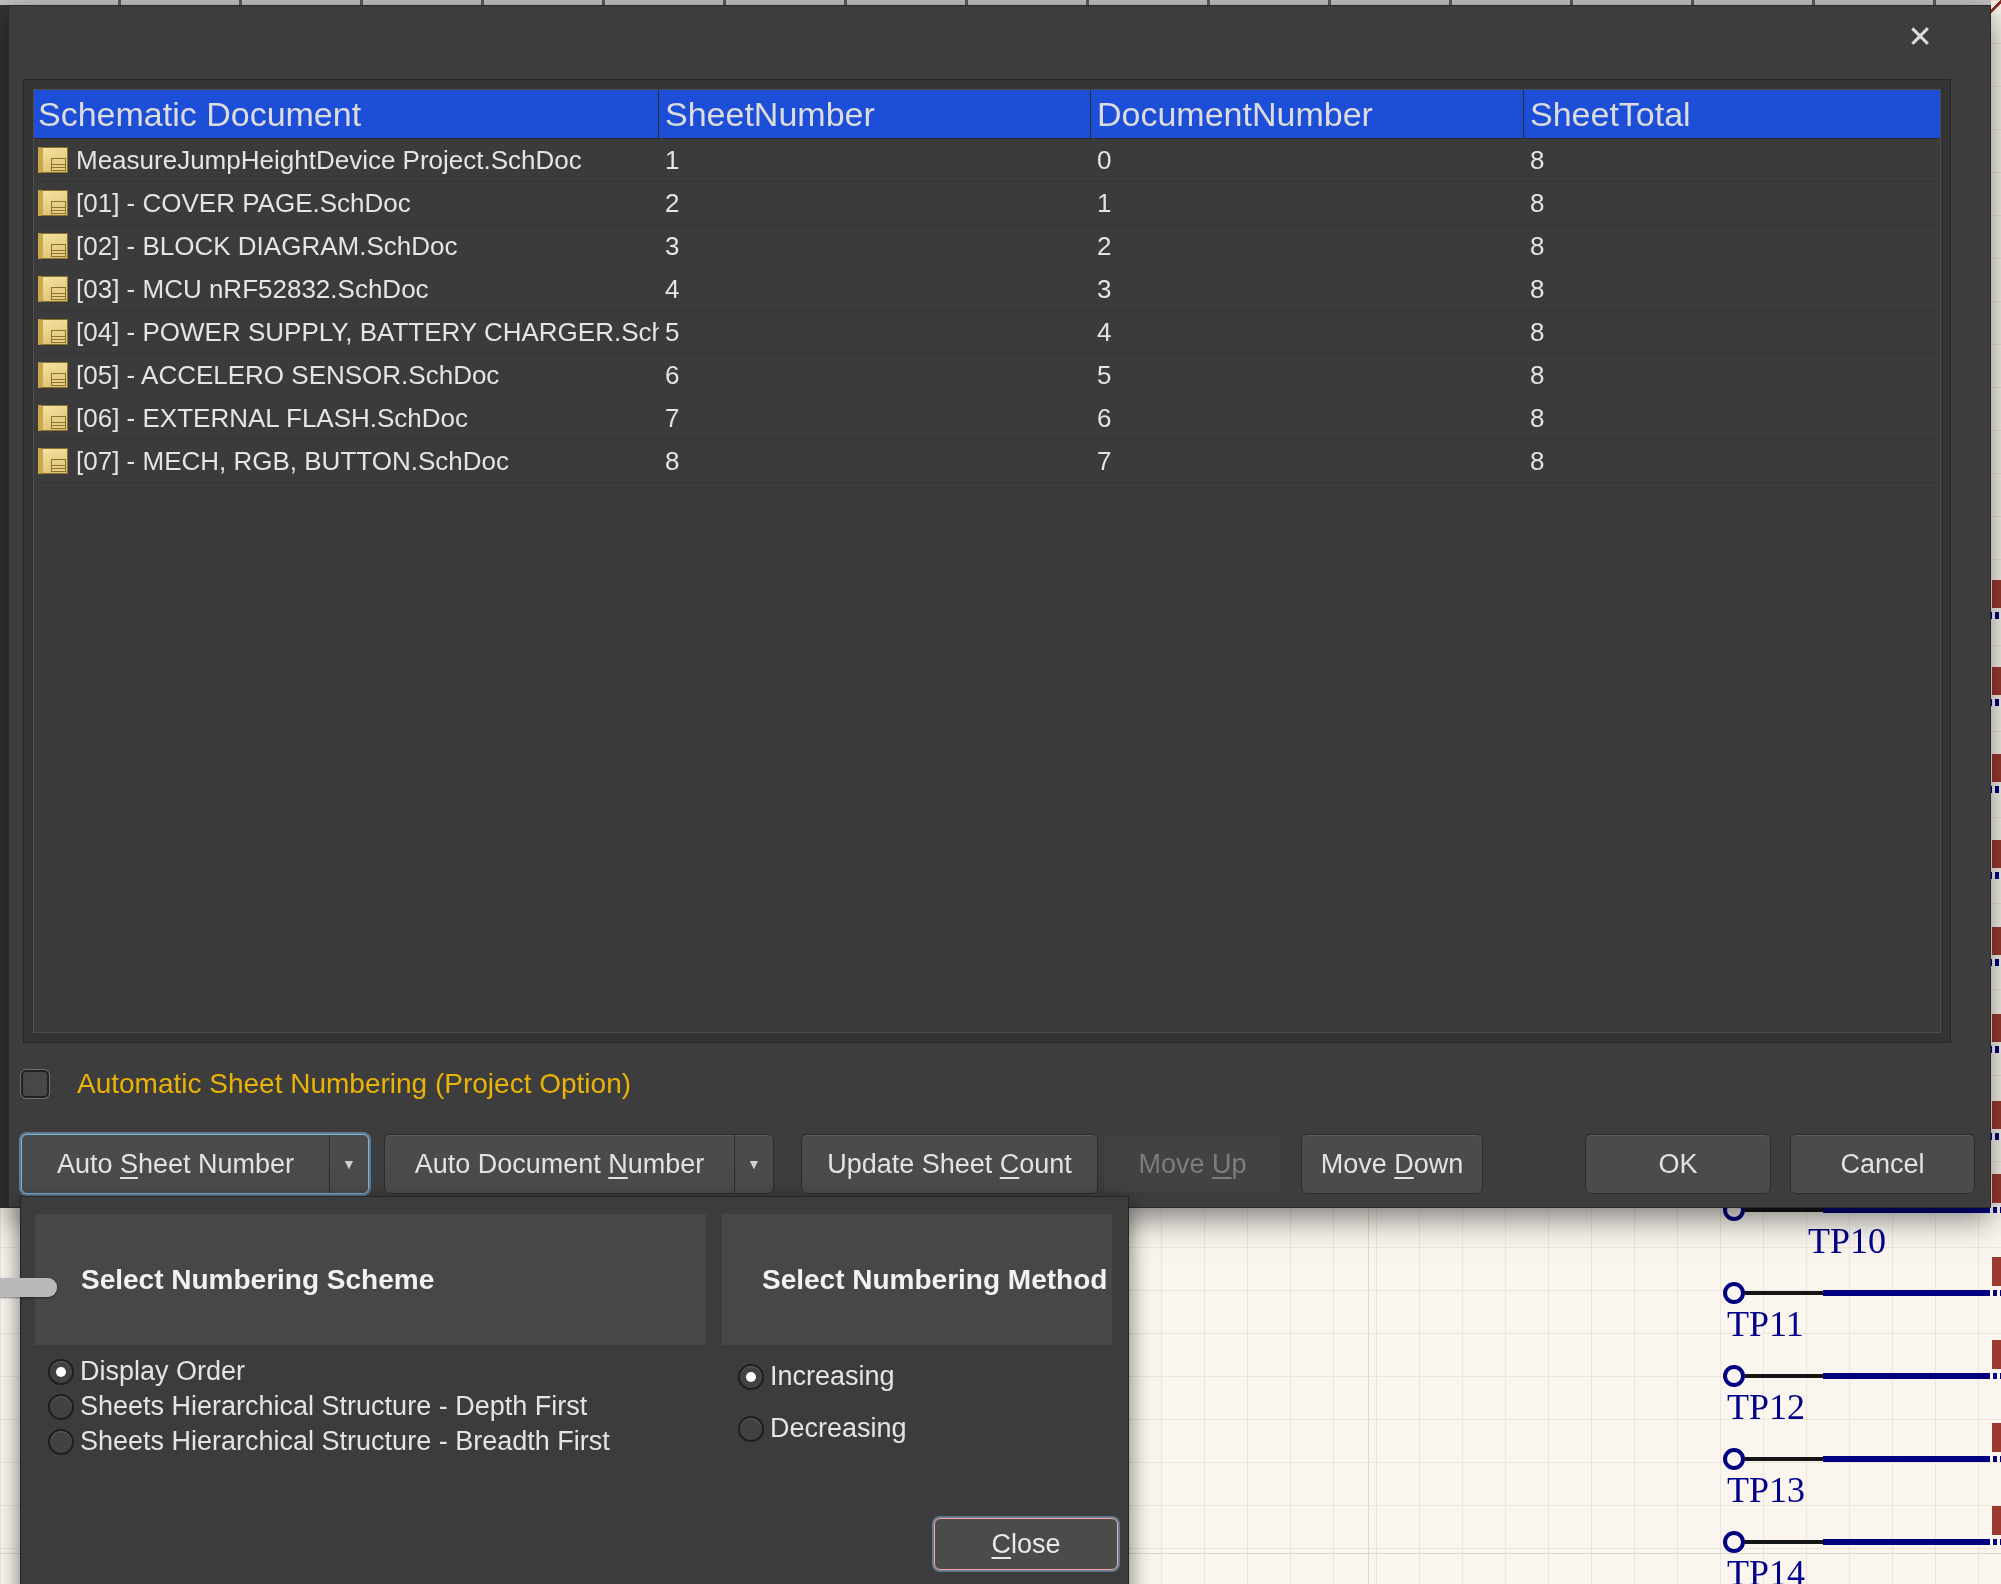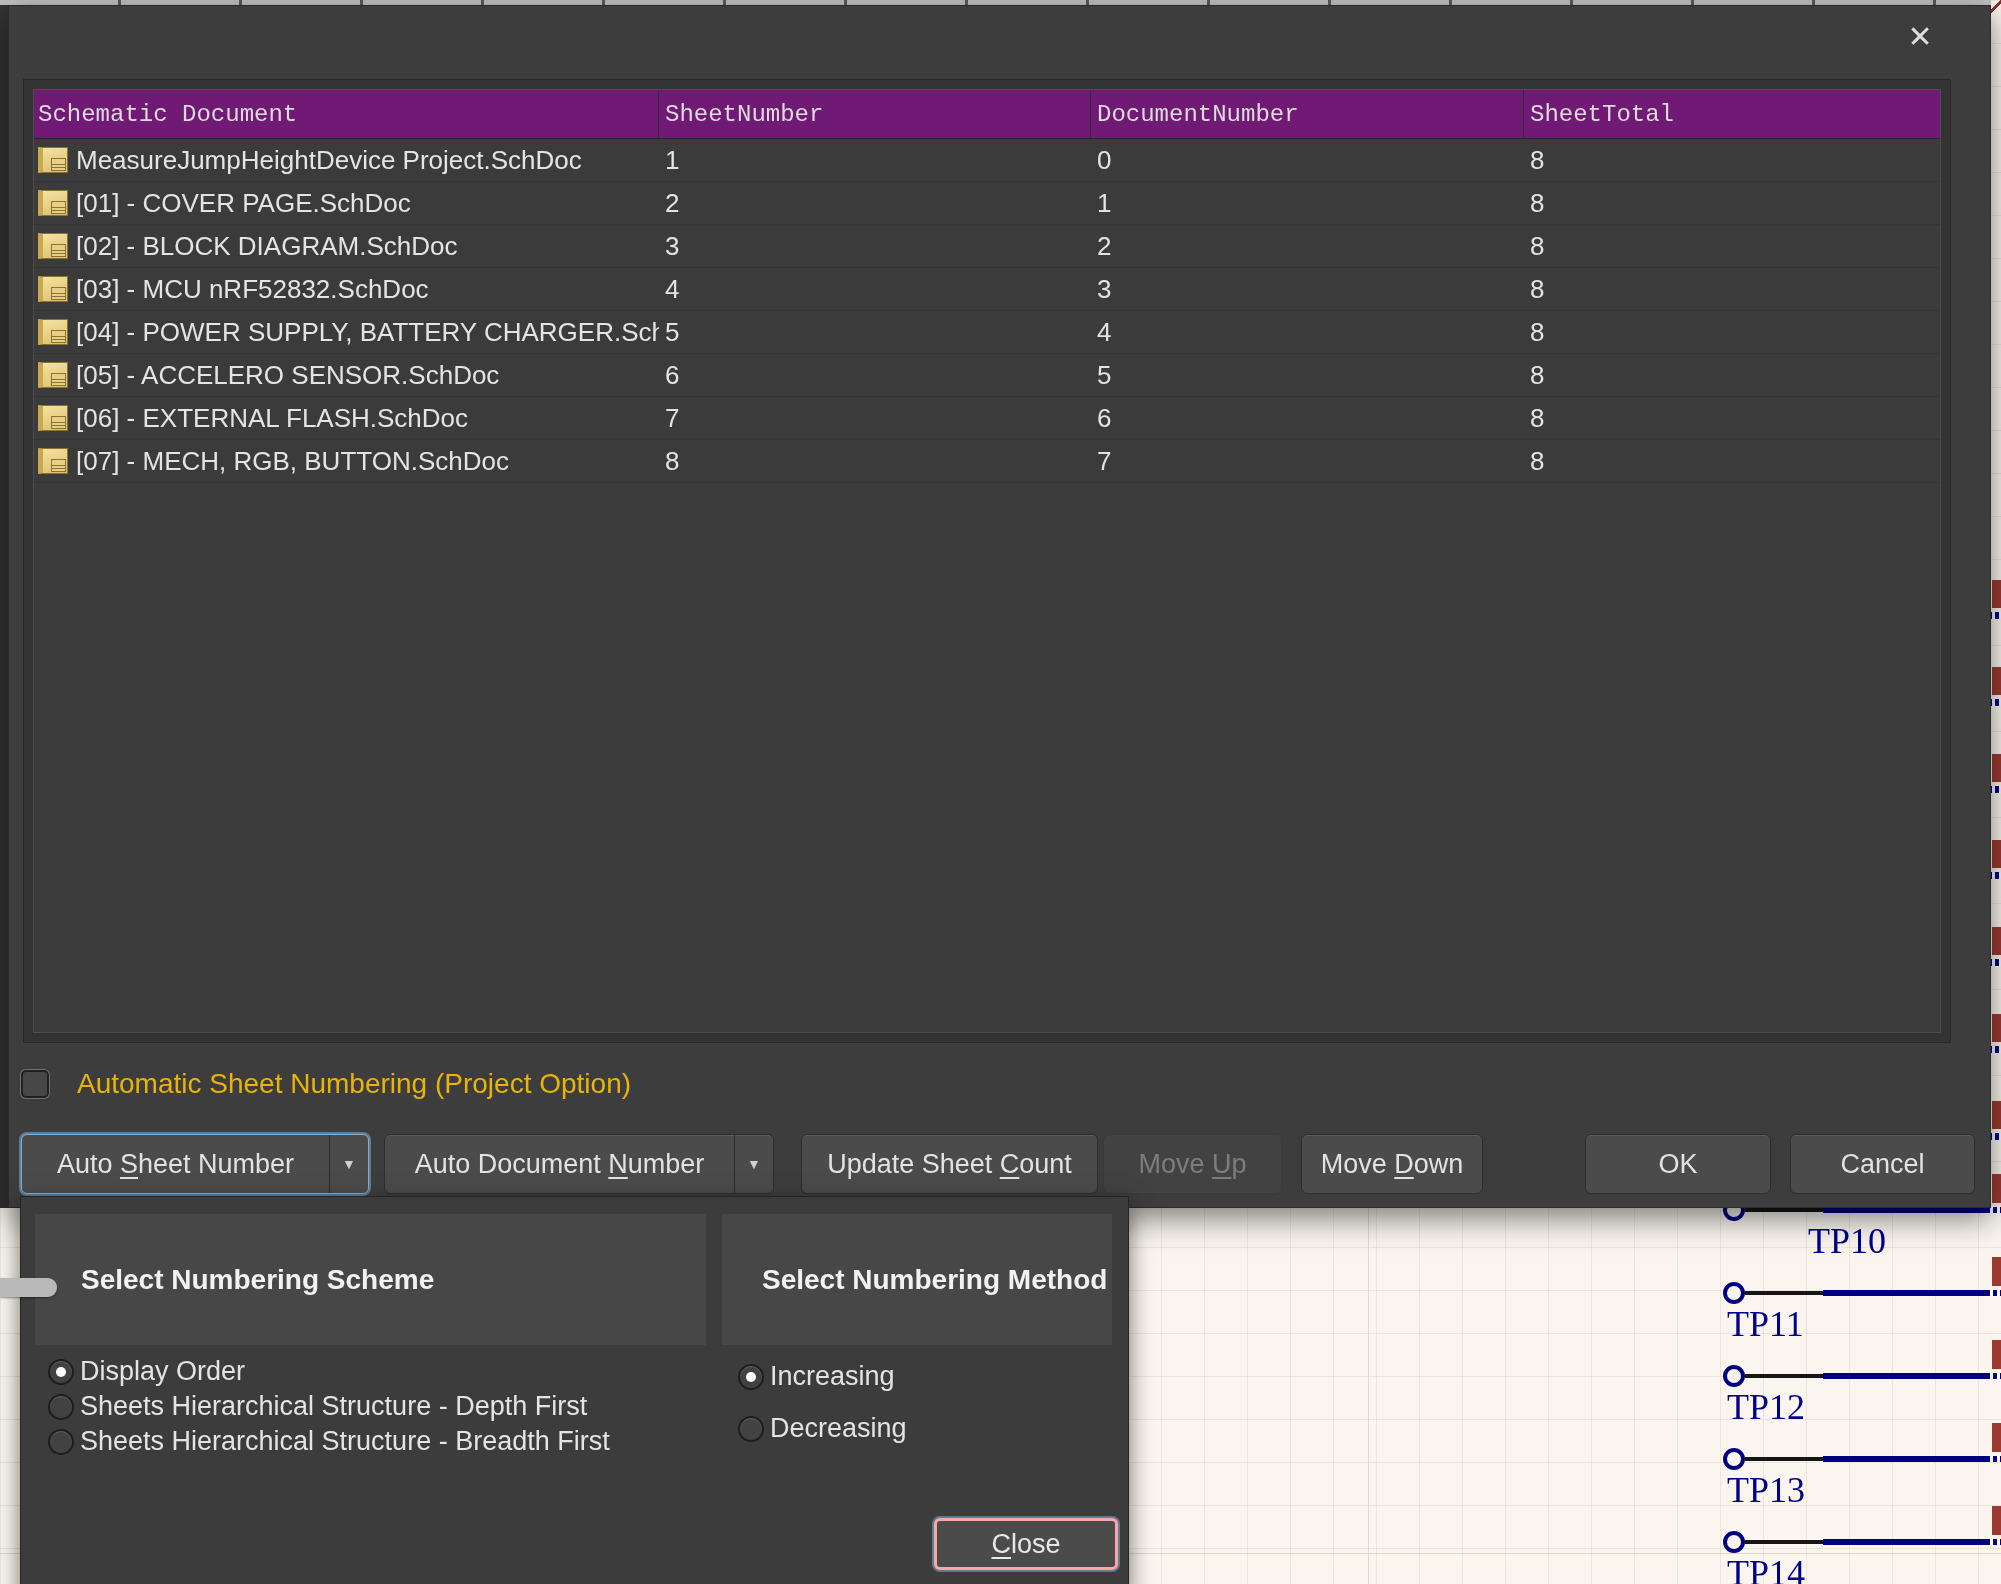--- a/index.html
+++ b/index.html
@@ -43,21 +43,21 @@
   .dlg-title{position:absolute;left:0;top:16px;width:100%;text-align:center;color:#e8e8e8;
     font-size:29px;white-space:pre;}
   .dlg-close{position:absolute;right:48px;top:8px;width:44px;height:44px;display:flex;
     align-items:center;justify-content:center;color:#dcdcdc;font-size:30px;cursor:pointer;}
 
   .tablebox{position:absolute;left:14px;top:73px;width:1928px;height:964px;box-sizing:border-box;
     background:#333333;border:1px solid #272727;padding:9px;}
   .tableinner{width:100%;height:100%;background:#3b3b3b;border:1px solid #4e4e4e;box-sizing:border-box;
     overflow:hidden;}
   .thead,.trow{display:grid;grid-template-columns:625px 432px 433px 1fr;align-items:center;}
-  .thead{height:48px;background:#701a75;border-bottom:1px solid #292929;color:#dcdcdc;font-size:24px;font-family:Liberation Mono, monospace;}
+  .thead{height:48px;background:#1d4ed8;border-bottom:1px solid #292929;color:#dcdcdc;font-size:34px;}
   .thead .tcell{border-right:1px solid #2e2e2e;height:100%;display:flex;align-items:center;box-sizing:border-box;}
   .thead .tcell:last-child{border-right:none;}
   .trow{height:42px;color:#e4e4e4;font-size:26px;border-bottom:1px solid #353535;}
   .tcell{padding-left:6px;overflow:hidden;white-space:nowrap;box-sizing:border-box;}
   .tcell.c1{padding-left:4px;display:flex;align-items:center;gap:8px;}
   .doctext{overflow:hidden;white-space:nowrap;}
   .docicon{flex:0 0 auto;width:30px;height:26px;position:relative;box-sizing:border-box;
     background:linear-gradient(160deg,#f4e3a4,#dcbd68);border:1px solid #8a7330;border-left:5px solid #caa84e;}
   .docicon::after{content:'';position:absolute;right:1px;bottom:1px;width:13px;height:11px;
     border:1px solid #8a7330;background:
@@ -87,21 +87,21 @@
     color:#f2f2f2;font-size:28px;font-weight:bold;box-sizing:border-box;}
   .gb1{left:14px;width:671px;padding-left:46px;}
   .gb2{left:701px;width:390px;padding-left:40px;}
   .radio-row{display:flex;align-items:center;gap:6px;color:#e4e4e4;font-size:27px;cursor:pointer;}
   .radio{flex:0 0 auto;width:26px;height:26px;border-radius:50%;background:#424242;border:2px solid #1e1e1e;
     box-sizing:border-box;box-shadow:inset 0 1px 1px rgba(255,255,255,.18);}
   .radio.selected::after{content:'';display:block;width:10px;height:10px;margin:6px 0 0 6px;border-radius:50%;background:#fff;}
   #scheme-options{position:absolute;left:27px;top:159px;display:flex;flex-direction:column;gap:4px;}
   #method-options{position:absolute;left:717px;top:164px;display:flex;flex-direction:column;gap:21px;}
   .popup-close{position:absolute;left:913px;top:321px;width:184px;height:52px;background:#4b4b4b;
-    border:3px solid #fca5a5;border-radius:6px;box-sizing:border-box;color:#e8e8e8;font-size:27px;
+    border:1px solid #fca5a5;border-radius:6px;box-sizing:border-box;color:#e8e8e8;font-size:27px;
     display:flex;align-items:center;justify-content:center;box-shadow:0 0 0 2px rgba(125,175,215,.55);cursor:pointer;}
   .popup-close .key{text-decoration:underline;text-underline-offset:4px;}
 </style>
 </head>
 <body>
 
 <div id="page">
 
   <div class="major-v"></div>
   <div class="major-h"></div>

